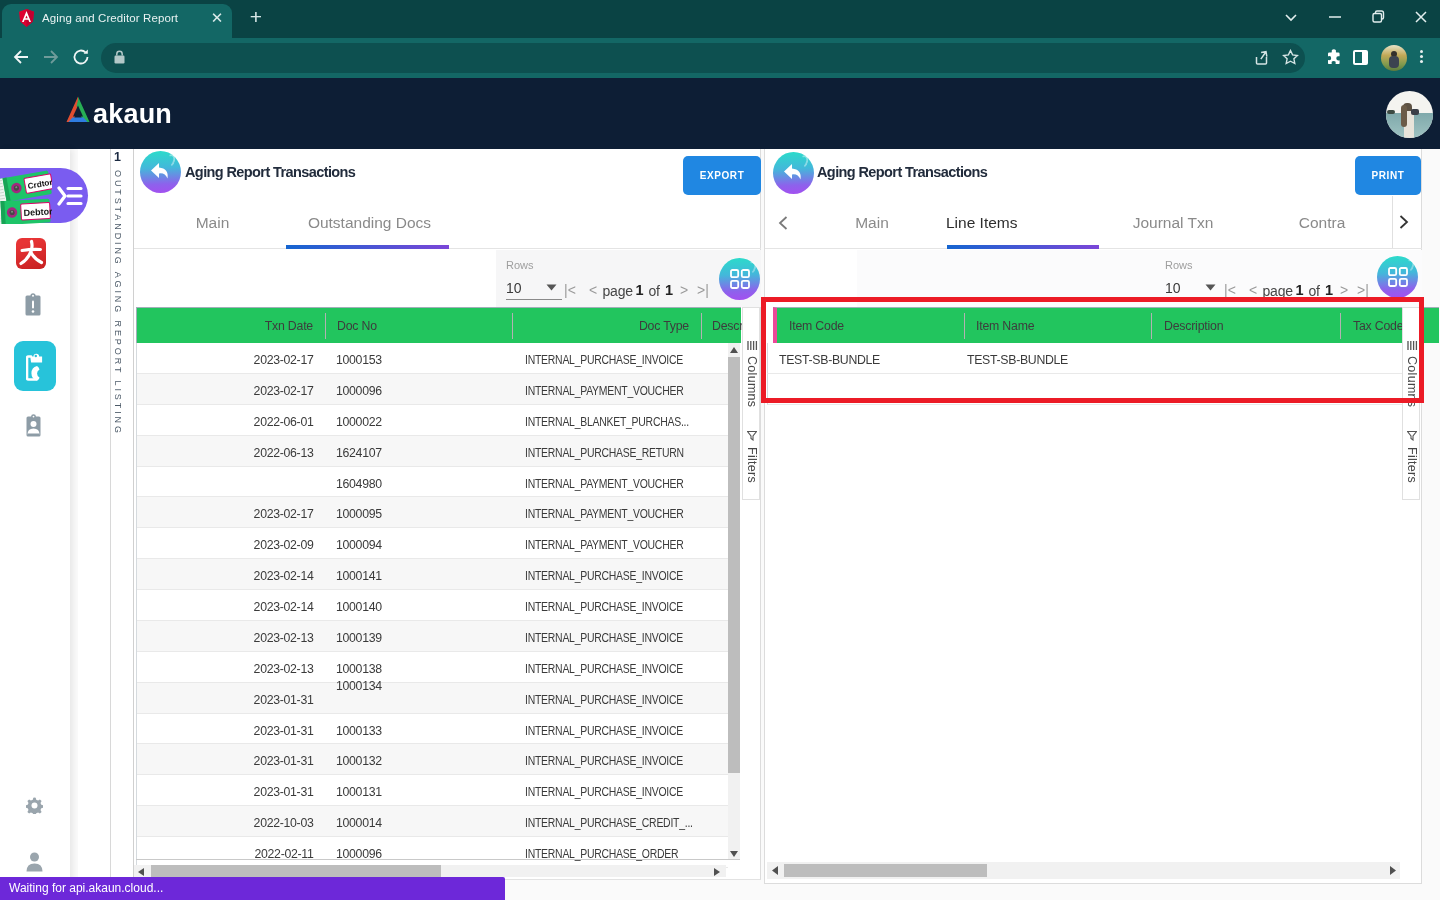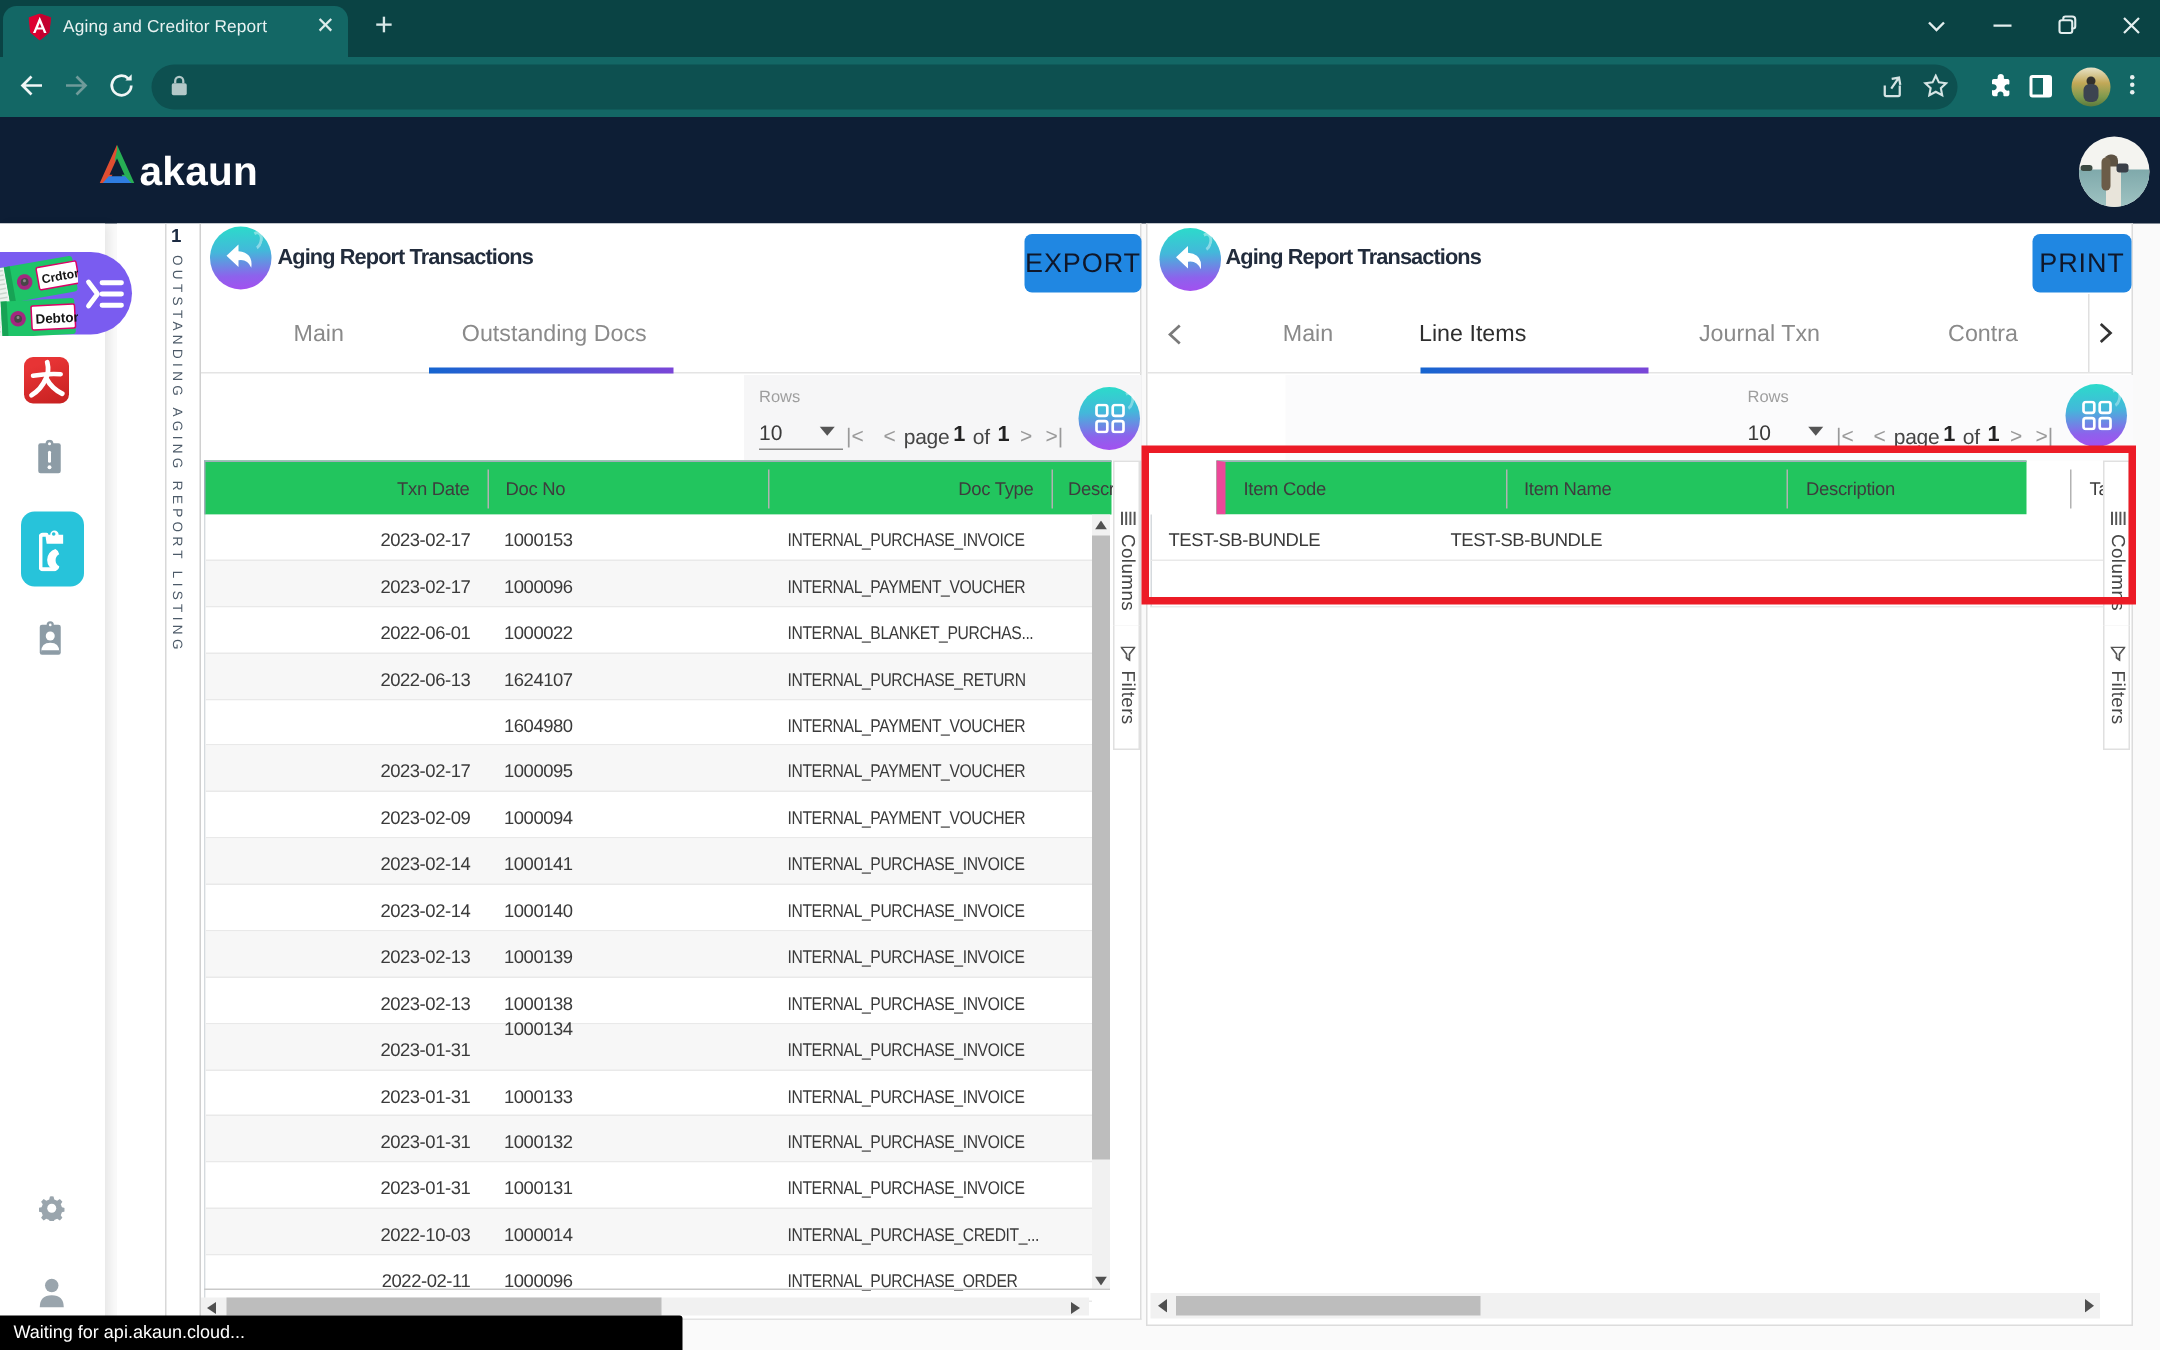--- a/index.html
+++ b/index.html
@@ -36,21 +36,21 @@
   #stripthumb { left:135px; top:345px; width:4px; height:92px; background:#c9c9c9; }
 
   
   .panel { background:#fff; }
   #lpanel { left:134px; top:149px; width:627px; height:731px; border-right:1px solid #dcdcdc; border-bottom:1px solid #e2e2e2; }
   #rpanel { left:764px; top:149px; width:658px; height:735px; border:1px solid #dcdcdc; border-top:none; }
 
   .backbtn { width:41px; height:42px; border-radius:50%; background:linear-gradient(178deg,#2bdcca 0%,#43b8da 40%,#8d62ec 78%,#a44ff0 100%); }
   .backbtn svg { position:absolute; left:9px; top:10px; }
   .ptitle { font-size:14.5px; font-weight:bold; color:#222c3c; letter-spacing:-0.6px; }
-  .bluebtn { background:#2087e2; border-radius:5px; color:#0f172a; font-size:18px; font-weight:normal; letter-spacing:0.6px; text-align:center; }
+  .bluebtn { background:#2087e2; border-radius:5px; color:#ffffff; font-size:10px; font-weight:bold; letter-spacing:0.6px; text-align:center; }
   .apptab { font-size:15.5px; color:#8a8a8a; }
   .tabline { height:4px; background:linear-gradient(90deg,#1565d0,#7b46d8); }
   .tabsep { background:#e4e4e4; height:1px; }
 
   .rows-label { font-size:11px; color:#9e9e9e; }
   .rows-val { font-size:14px; color:#3a3a3a; }
   .pgchev { color:#9a9a9a; }
   .pgtxt { font-size:14px; color:#454545; letter-spacing:-0.2px; }
   .pgnum { font-size:14.5px; font-weight:bold; color:#222; }
   .gridbtn { width:41px; height:42px; border-radius:50%; background:linear-gradient(178deg,#2bdcca 0%,#43b8da 40%,#8d62ec 78%,#a44ff0 100%); }
@@ -64,21 +64,21 @@
 
   
   .vstrip { background:#fff; border:1px solid #e0e0e0; }
   .vlabel { writing-mode:vertical-rl; font-size:12.5px; color:#474747; letter-spacing:0.3px; }
 
   
   .sbtrack { background:#f1f1f1; }
   .sbthumb { background:#bdbdbd; }
 
   #redbox { left:761px; top:297px; width:663px; height:106px; border:5px solid #ec1b26; z-index:40; }
-  #statusbar { left:0; top:877px; width:455px; height:23px; background:#000000; z-index:50; color:#fff; font-size:12px; line-height:23px; padding-left:9px; border-radius:0 2px 0 0; }
+  #statusbar { left:0; top:877px; width:505px; height:23px; background:#6d28d9; z-index:50; color:#fff; font-size:12px; line-height:23px; padding-left:9px; border-radius:0 2px 0 0; }
 </style>
 </head>
 <body>
 <div id="stage">
 
   <div class="abs" id="tabbar"></div>
   <div class="abs" id="tab"></div>
   <div class="abs" id="tabfav"></div>
   <div class="abs" id="tabtitle">Aging and Creditor Report</div>
   <div class="abs" id="tabclose">✕</div>
@@ -444,21 +444,21 @@
         <g fill="none" stroke="#fff" stroke-width="1.8">
           <rect x="1" y="1" width="7.2" height="7.2" rx="1.5"></rect>
           <rect x="11.8" y="1" width="7.2" height="7.2" rx="1.5"></rect>
           <rect x="1" y="11.8" width="7.2" height="7.2" rx="1.5"></rect>
           <rect x="11.8" y="11.8" width="7.2" height="7.2" rx="1.5"></rect>
         </g>
       </svg>
     <div class="abs" style="left:28px;top:3px;width:9px;height:13px;border-radius:50%;border:2px solid rgba(255,255,255,0.35);border-left-color:transparent;border-bottom-color:transparent;transform:rotate(18deg)"></div>
   </div>
 
-  <div class="abs thead" style="left:811px;top:307px;width:540px;height:36px;border-left:6px solid #ec4899">
+  <div class="abs thead" style="left:773px;top:307px;width:666px;height:36px;border-left:4px solid #ec4899">
     <div class="th" style="left:12px">Item Code</div>
     <div class="th" style="left:199px">Item Name</div>
     <div class="th" style="left:387px">Description</div>
     <div class="th" style="left:576px">Tax Code</div>
     <div class="vsep" style="left:187px"></div>
     <div class="vsep" style="left:374px"></div>
     <div class="vsep" style="left:563px"></div>
   </div>
   <div class="abs" style="left:767px;top:343px;width:635px;height:31px;background:#fff;border-bottom:1px solid #e9e9e9;border-left:1px solid #d5dade">
     <div class="td" style="left:11px;line-height:35px">TEST-SB-BUNDLE</div>

